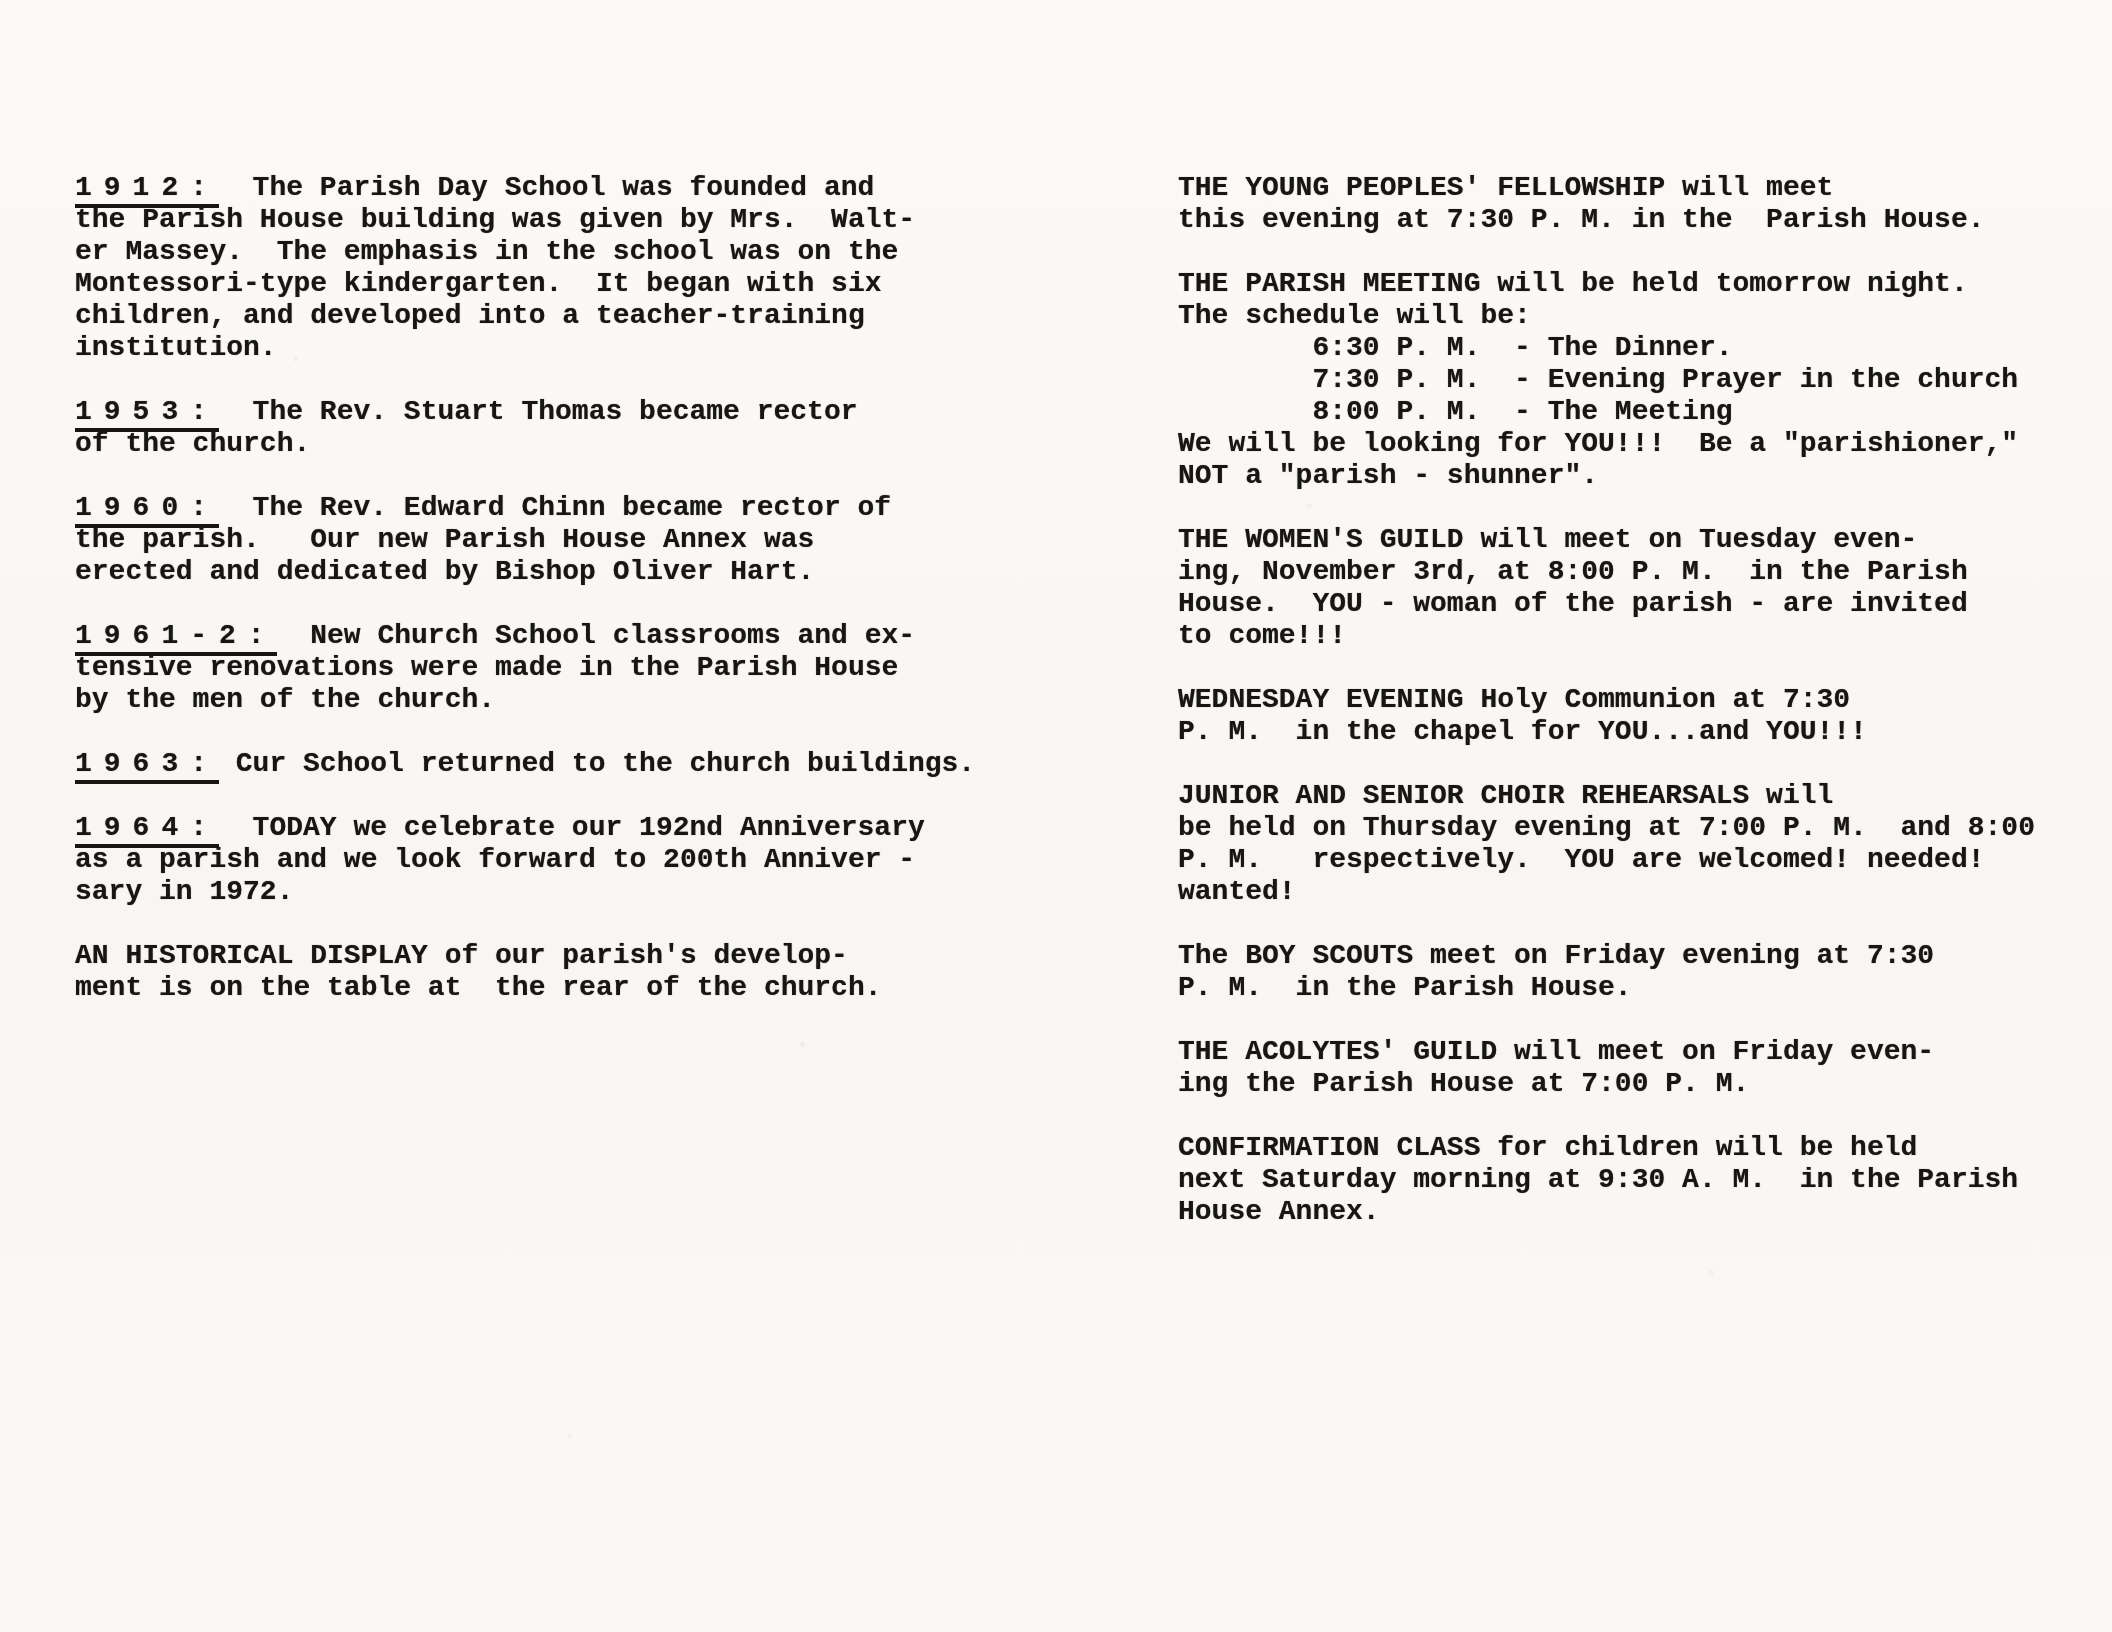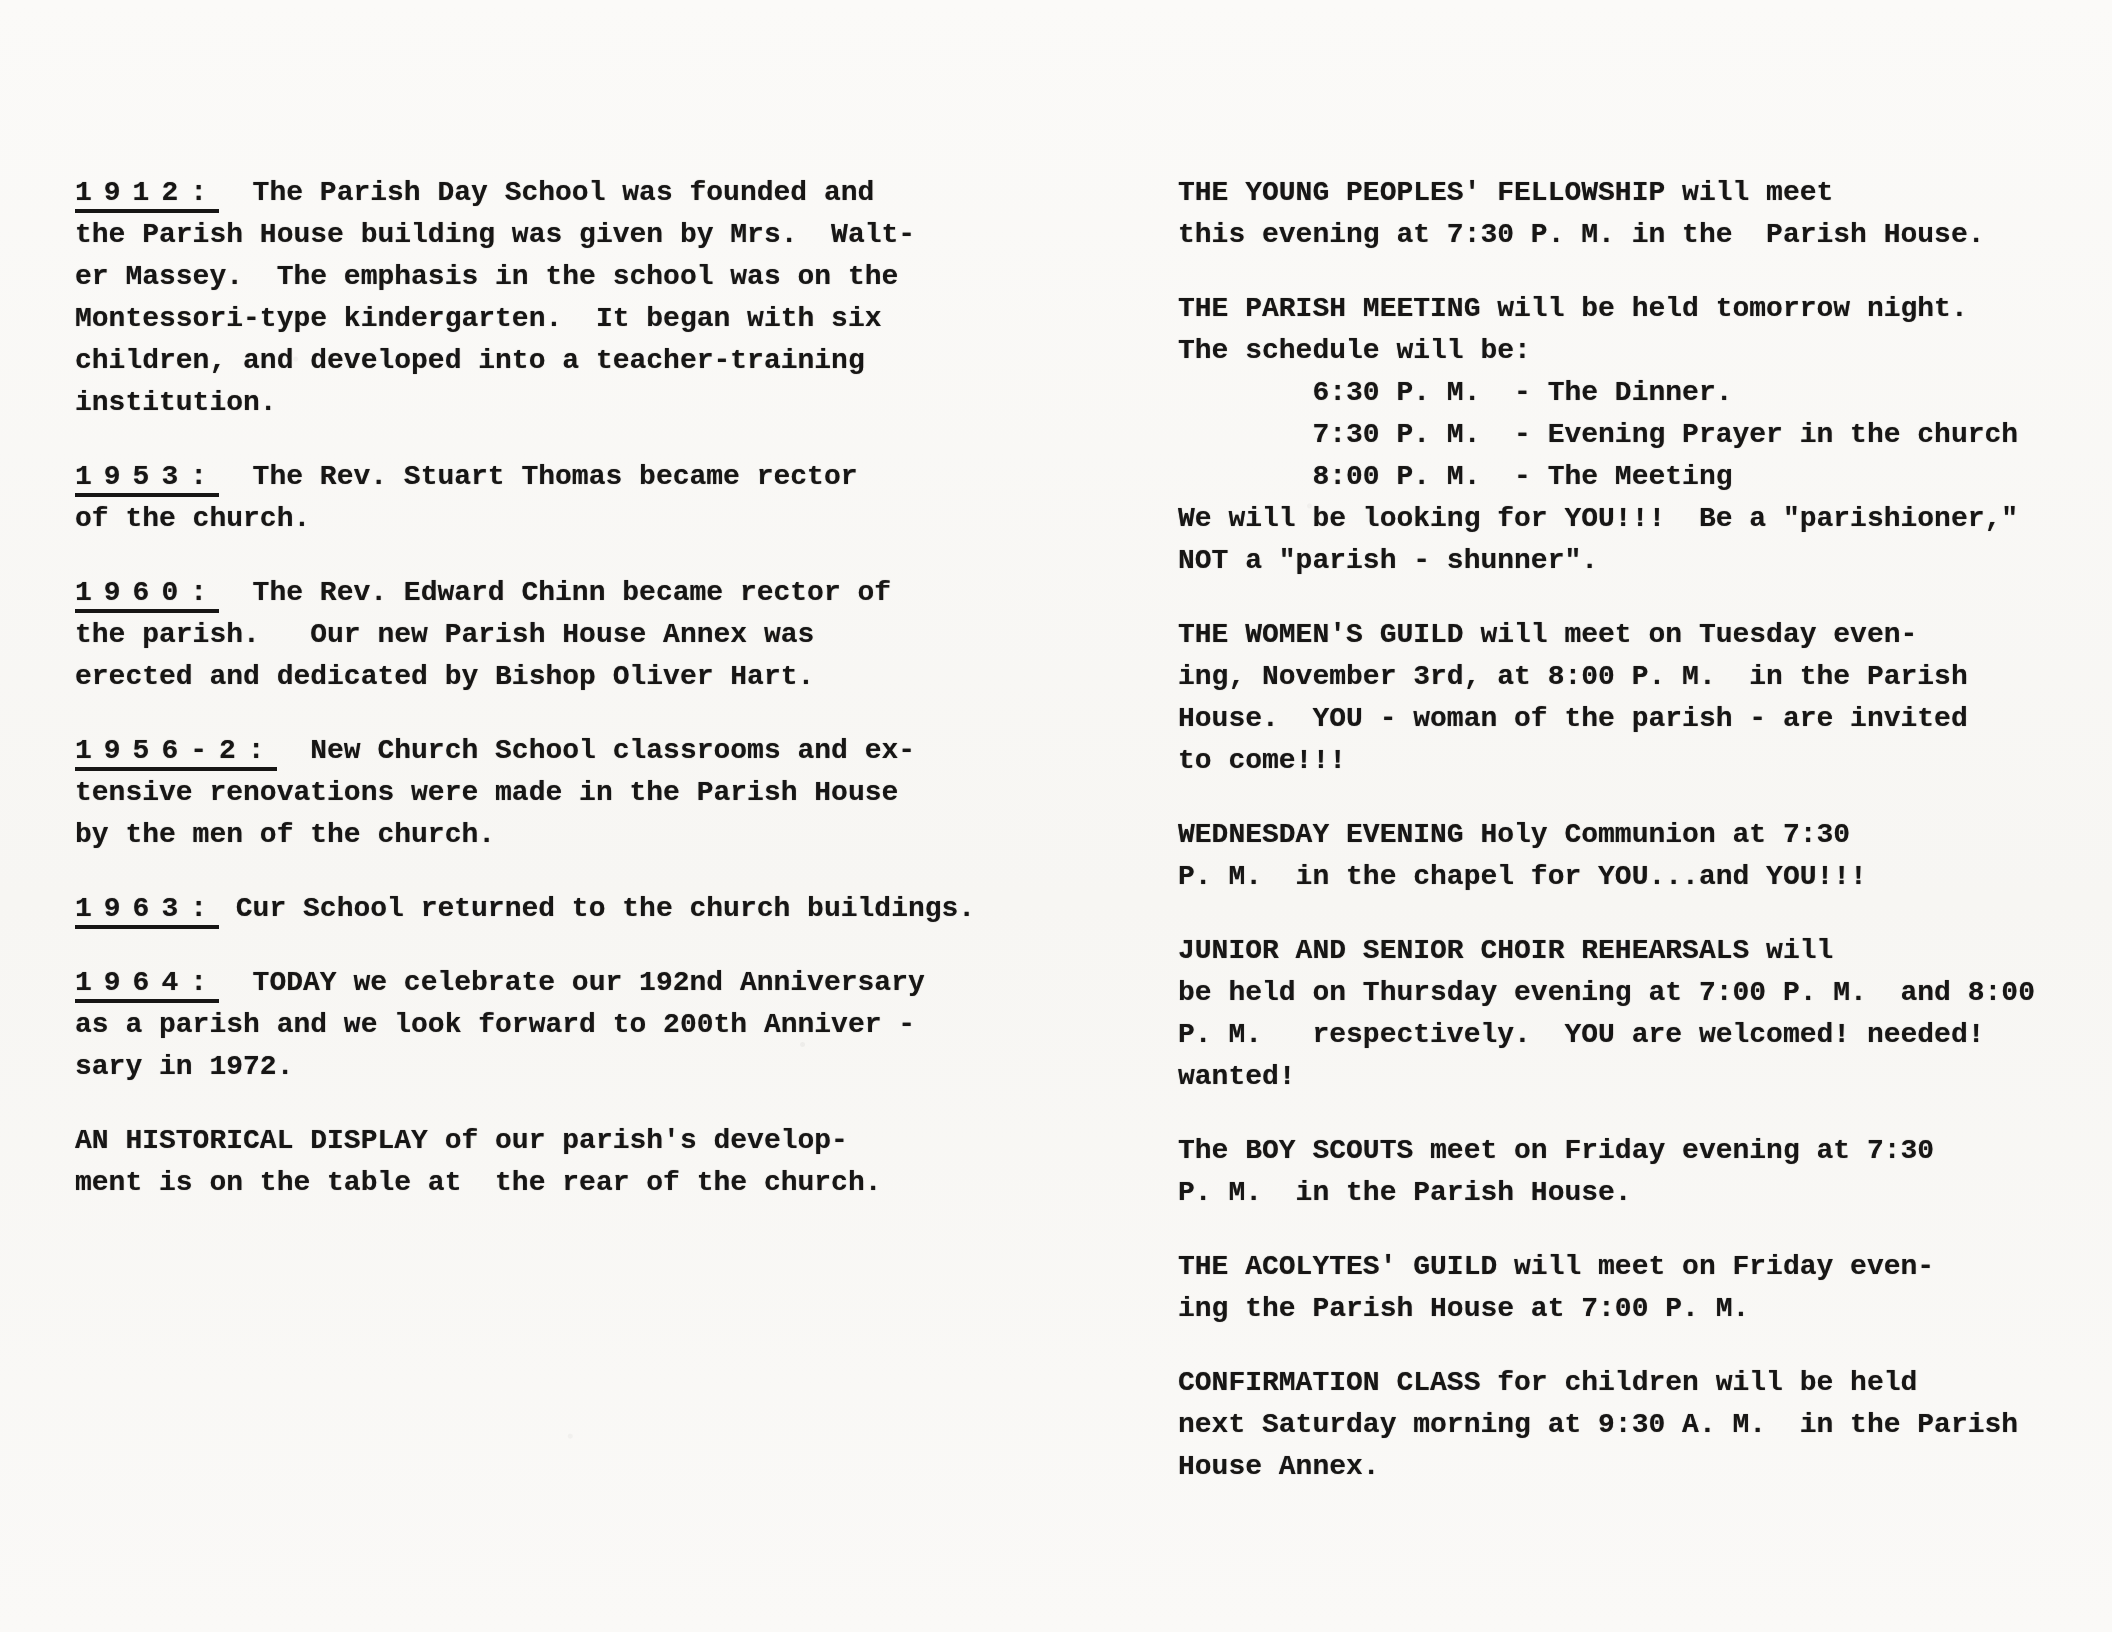--- a/index.html
+++ b/index.html
@@ -22,21 +22,21 @@
       radial-gradient(circle at 14% 22%, rgba(0,0,0,0.035) 0 2px, transparent 3px),
       radial-gradient(circle at 38% 64%, rgba(0,0,0,0.04) 0 2px, transparent 3px),
       radial-gradient(circle at 62% 31%, rgba(0,0,0,0.03) 0 2px, transparent 3px),
       radial-gradient(circle at 81% 78%, rgba(0,0,0,0.035) 0 2px, transparent 3px),
       radial-gradient(circle at 27% 88%, rgba(0,0,0,0.03) 0 2px, transparent 3px),
       linear-gradient(180deg, #fbfaf8 0%, #f7f6f3 55%, #faf9f7 100%);
     color: #171615;
     font-family: "Liberation Mono", "DejaVu Sans Mono", monospace;
     font-weight: bold;
     font-size: 28px;
-    line-height: 42px;
+    line-height: 32px;
     text-shadow: 0 0 1px rgba(20,18,16,0.55);
   }
   .columns {
     display: flex;
   }
   .col-left {
     width: 915px;
     flex: 0 0 915px;
     margin-right: 155px;
   }
@@ -81,21 +81,21 @@
 of the church.</span>
       </div>
 
       <div class="entry">
         <span class="year">1960:</span><span class="entry-body">  The Rev. Edward Chinn became rector of
 the parish.   Our new Parish House Annex was
 erected and dedicated by Bishop Oliver Hart.</span>
       </div>
 
       <div class="entry">
-        <span class="year">1956-2:</span><span class="entry-body">  New Church School classrooms and ex-
+        <span class="year">1961-2:</span><span class="entry-body">  New Church School classrooms and ex-
 tensive renovations were made in the Parish House
 by the men of the church.</span>
       </div>
 
       <div class="entry">
         <span class="year">1963:</span><span class="entry-body"> Cur School returned to the church buildings.</span>
       </div>
 
       <div class="entry">
         <span class="year">1964:</span><span class="entry-body">  TODAY we celebrate our 192nd Anniversary

